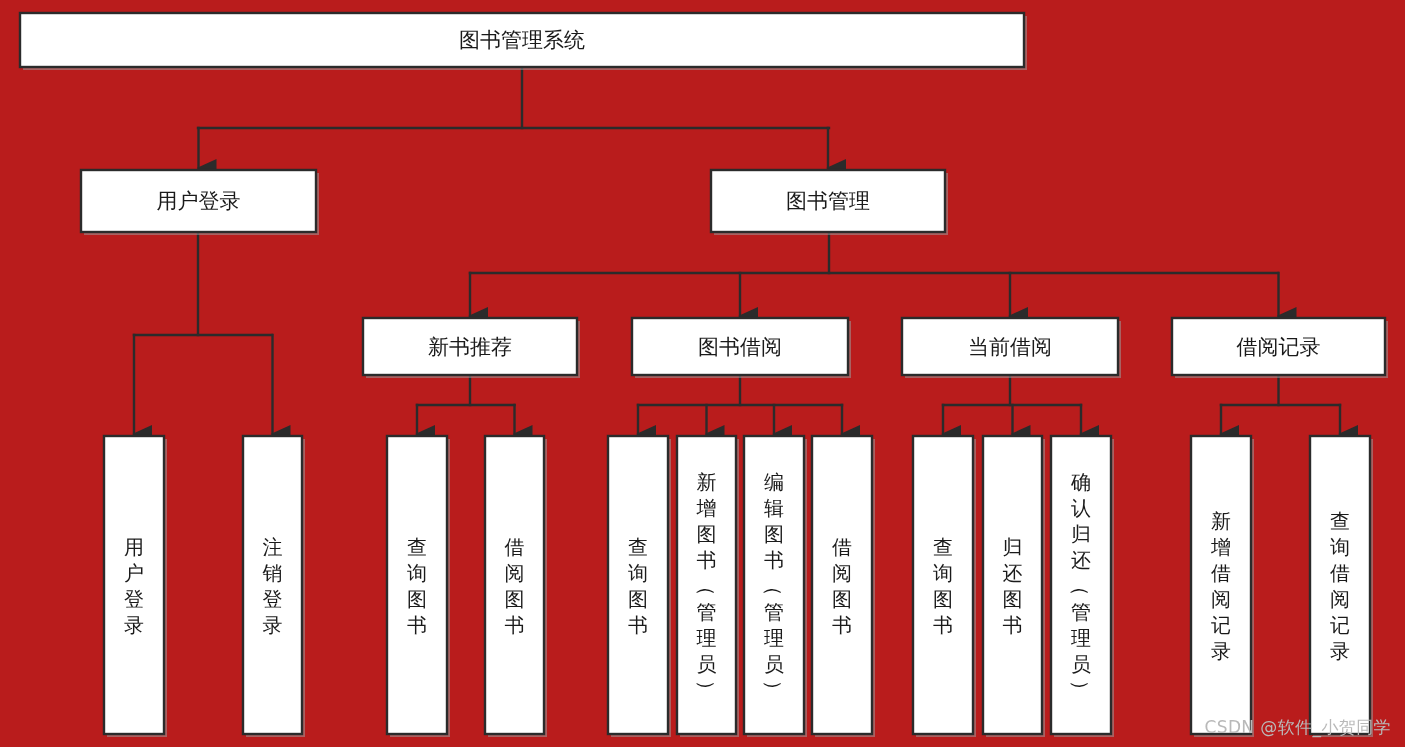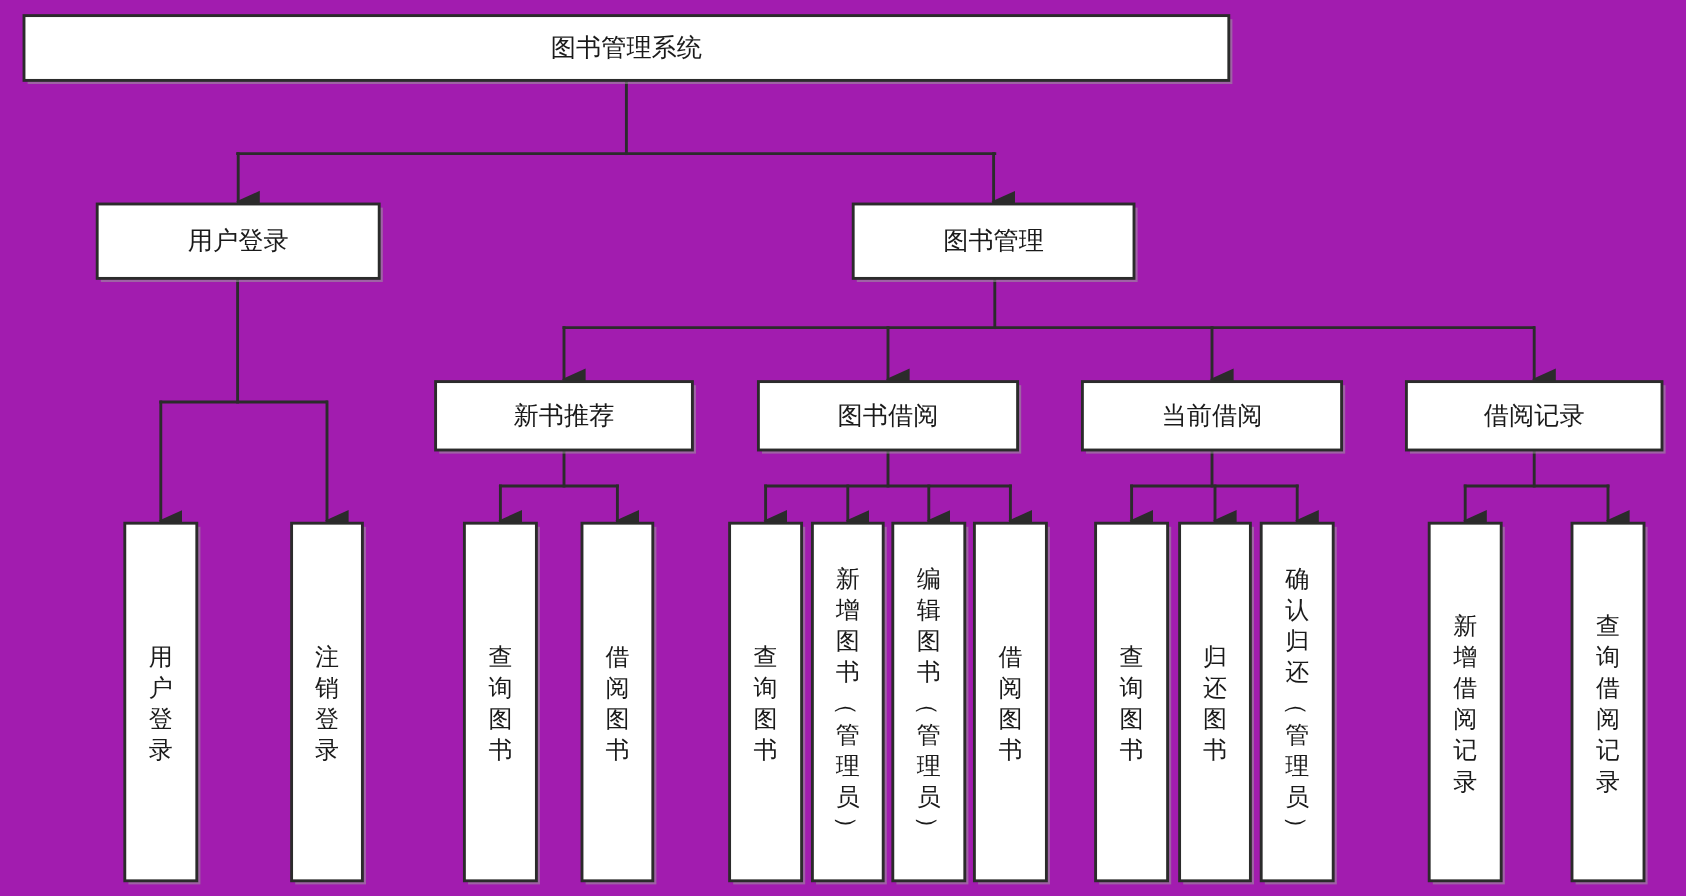--- a/index.html
+++ b/index.html
@@ -7,21 +7,21 @@
     padding: 0;
     background: #ffffff;
   }
   body {
     font-family: "DejaVu Sans", "Liberation Sans", sans-serif;
   }
   #diagram-root {
     position: relative;
     width: 1405px;
     height: 747px;
-    background: #a21caf;
+    background: #b91c1c;
     overflow: hidden;
   }
   svg#tree-canvas {
     position: absolute;
     top: 0;
     left: 0;
     width: 1405px;
     height: 747px;
   }
   .node-box {
@@ -257,13 +257,14 @@
           <text x="1340" y="528" class="node-label-v">查</text>
           <text x="1340" y="554" class="node-label-v">询</text>
           <text x="1340" y="580" class="node-label-v">借</text>
           <text x="1340" y="606" class="node-label-v">阅</text>
           <text x="1340" y="632" class="node-label-v">记</text>
           <text x="1340" y="658" class="node-label-v">录</text>
         </g>
       </g>
   </svg>
 
+  <div class="watermark">CSDN @软件_小贺同学</div>
 </div>
 
 </body></html>

